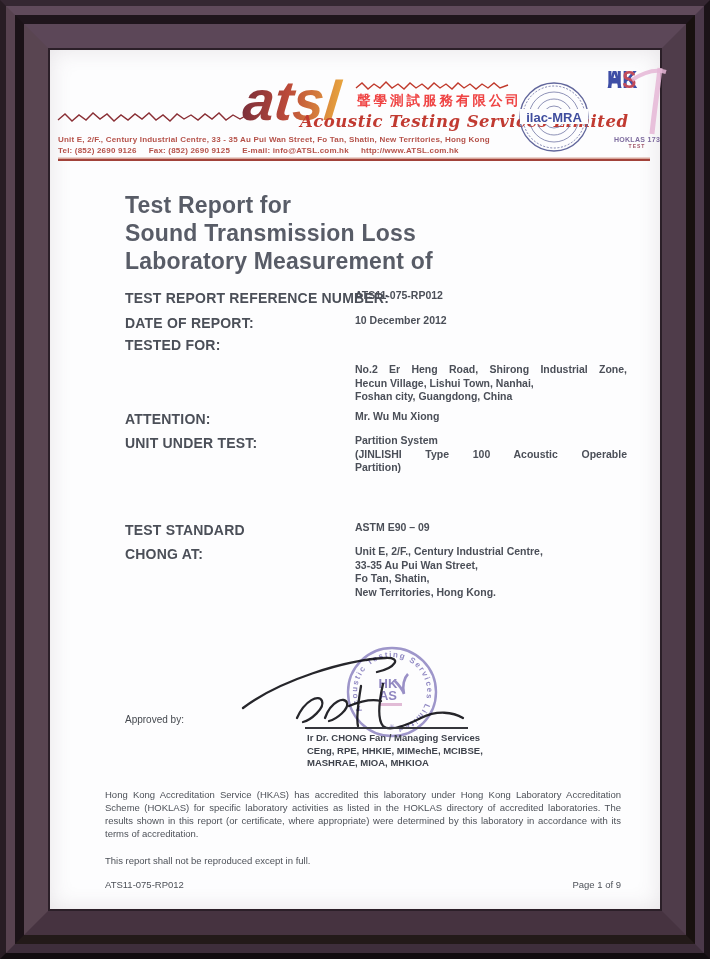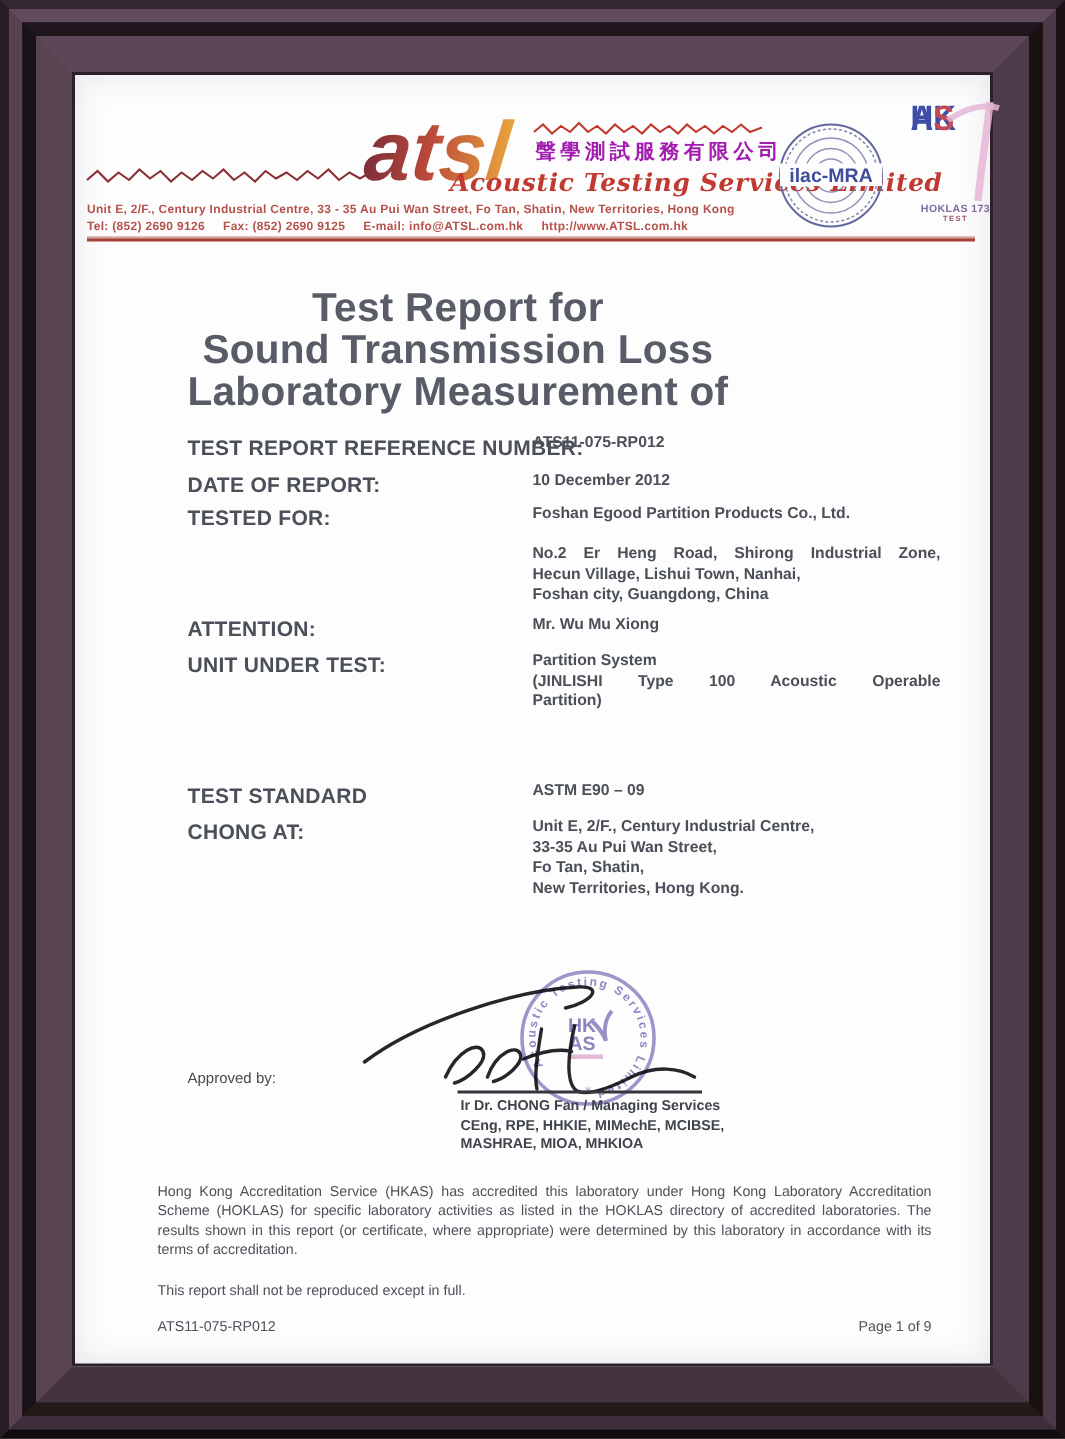--- a/index.html
+++ b/index.html
@@ -13,32 +13,32 @@
   .f3{position:absolute;inset:15px;border:9px solid;
       border-color:#1f151c #18110f #231a19 #1b1217;}
   .f4{position:absolute;inset:24px;border:24px solid;
       border-color:#5c4758 #4f3c4a #463340 #594551;}
   
   .paper{position:absolute;inset:48px;border:2px solid #2b1f28;background:#fdfdfe;
          box-shadow:inset 0 0 22px rgba(90,70,85,.14);}
   .paper *{position:absolute;}
   
   .addr{left:8px;font-size:8px;letter-spacing:.2px;color:#b5524a;white-space:pre;font-weight:bold;}
-  .zh{left:307px;top:42px;font-size:13.5px;font-weight:bold;letter-spacing:3px;color:#a21caf;}
+  .zh{left:307px;top:42px;font-size:13.5px;font-weight:bold;letter-spacing:3px;color:#ef4444;}
   .script{left:250px;top:62px;font-size:16.5px;font-weight:bold;font-style:italic;
           font-family:"DejaVu Serif",serif;color:#c13a31;letter-spacing:.5px;}
   .rule{left:8px;top:109px;width:592px;height:2px;background:#a2423a;box-shadow:0 -1.5px 0 #d8a79c;}
   .hkas{left:557px;top:20px;width:60px;font-weight:900;color:#3e4ea6;
         font-size:21px;line-height:17px;letter-spacing:0;transform:scaleY(1.12);}
   .hkas .s{color:#c24b5a;}
   .hoklas{left:552px;top:86px;width:70px;text-align:center;font-size:7px;font-weight:bold;
           color:#7d6b9e;letter-spacing:.3px;}
   .hoklas small{display:block;font-size:5px;color:#a0566a;letter-spacing:1px;}
   
-  .title{left:75px;top:141px;font-size:27px;font-weight:bold;color:#585c67;line-height:28px;letter-spacing:.2px;text-align:center;}
+  .title{left:75px;top:141px;font-size:23px;font-weight:bold;color:#585c67;line-height:28px;letter-spacing:.2px;}
   
   .lbl{left:75px;font-size:14px;font-weight:bold;color:#4b4f58;letter-spacing:.2px;}
   .val{left:305px;width:272px;font-size:10.5px;font-weight:bold;color:#4b4f58;line-height:13.5px;}
   .jl{text-align:justify;text-align-last:justify;}
   
   .appr{left:75px;top:664px;font-size:10px;color:#45494f;}
   .sigline{left:255px;top:677px;width:163px;height:2px;background:#35363c;}
   .sigtxt{left:257px;top:682px;font-size:9.5px;font-weight:bold;color:#3f434c;line-height:12.5px;}
   
   .acc{left:55px;top:738px;width:516px;font-size:9.5px;color:#4d5158;line-height:13px;
@@ -116,21 +116,20 @@
       <div style="position:static">Laboratory Measurement of</div>
     </div>
 
     <div class="lbl" style="top:240px">TEST REPORT REFERENCE NUMBER:</div>
     <div class="val" style="top:239px">ATS11-075-RP012</div>
 
     <div class="lbl" style="top:265px">DATE OF REPORT:</div>
     <div class="val" style="top:264px">10 December 2012</div>
 
     <div class="lbl" style="top:287px">TESTED FOR:</div>
-    <div class="val" style="top:286px">Foshan Egood Partition Products Co., Ltd.</div>
     <div class="val" style="top:313px">
       <div class="jl" style="position:static">No.2 Er Heng Road, Shirong Industrial Zone,</div>
       <div style="position:static">Hecun Village, Lishui Town, Nanhai,</div>
       <div style="position:static">Foshan city, Guangdong, China</div>
     </div>
 
     <div class="lbl" style="top:361px">ATTENTION:</div>
     <div class="val" style="top:360px">Mr. Wu Mu Xiong</div>
 
     <div class="lbl" style="top:385px">UNIT UNDER TEST:</div>

